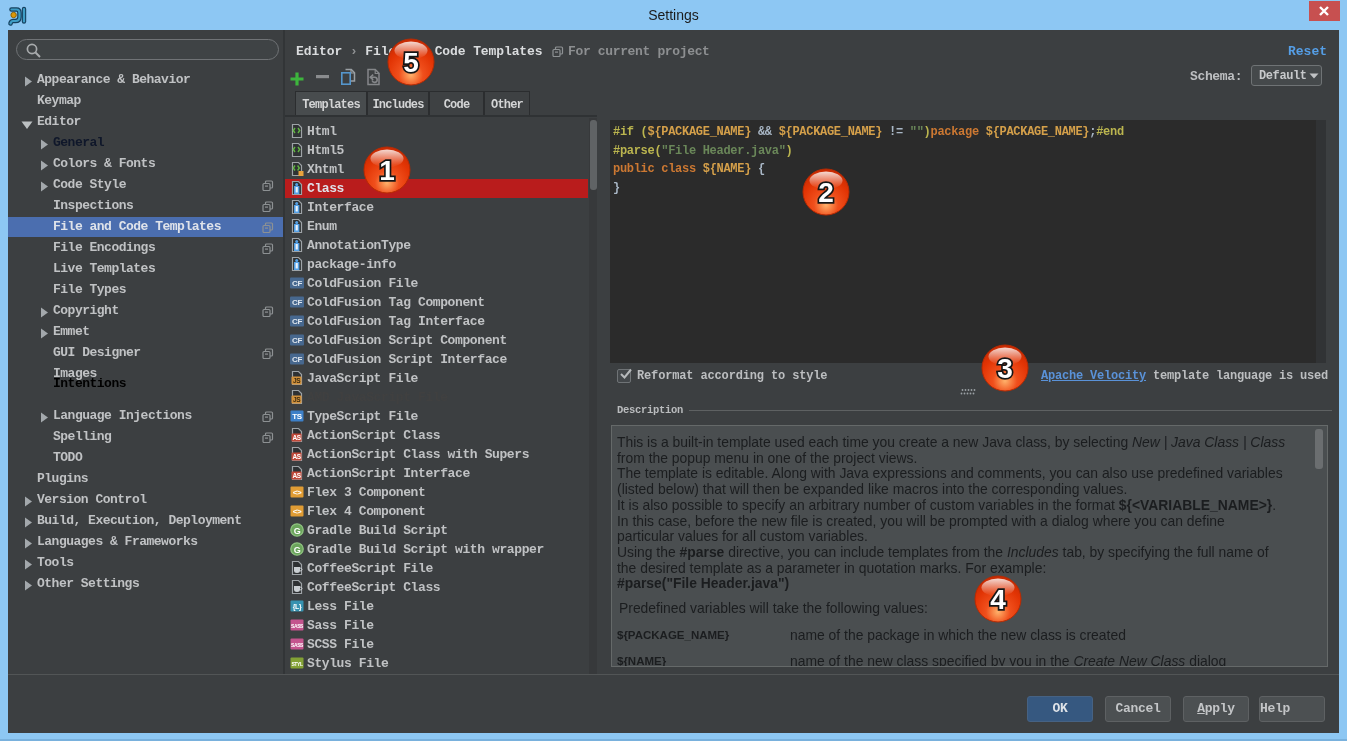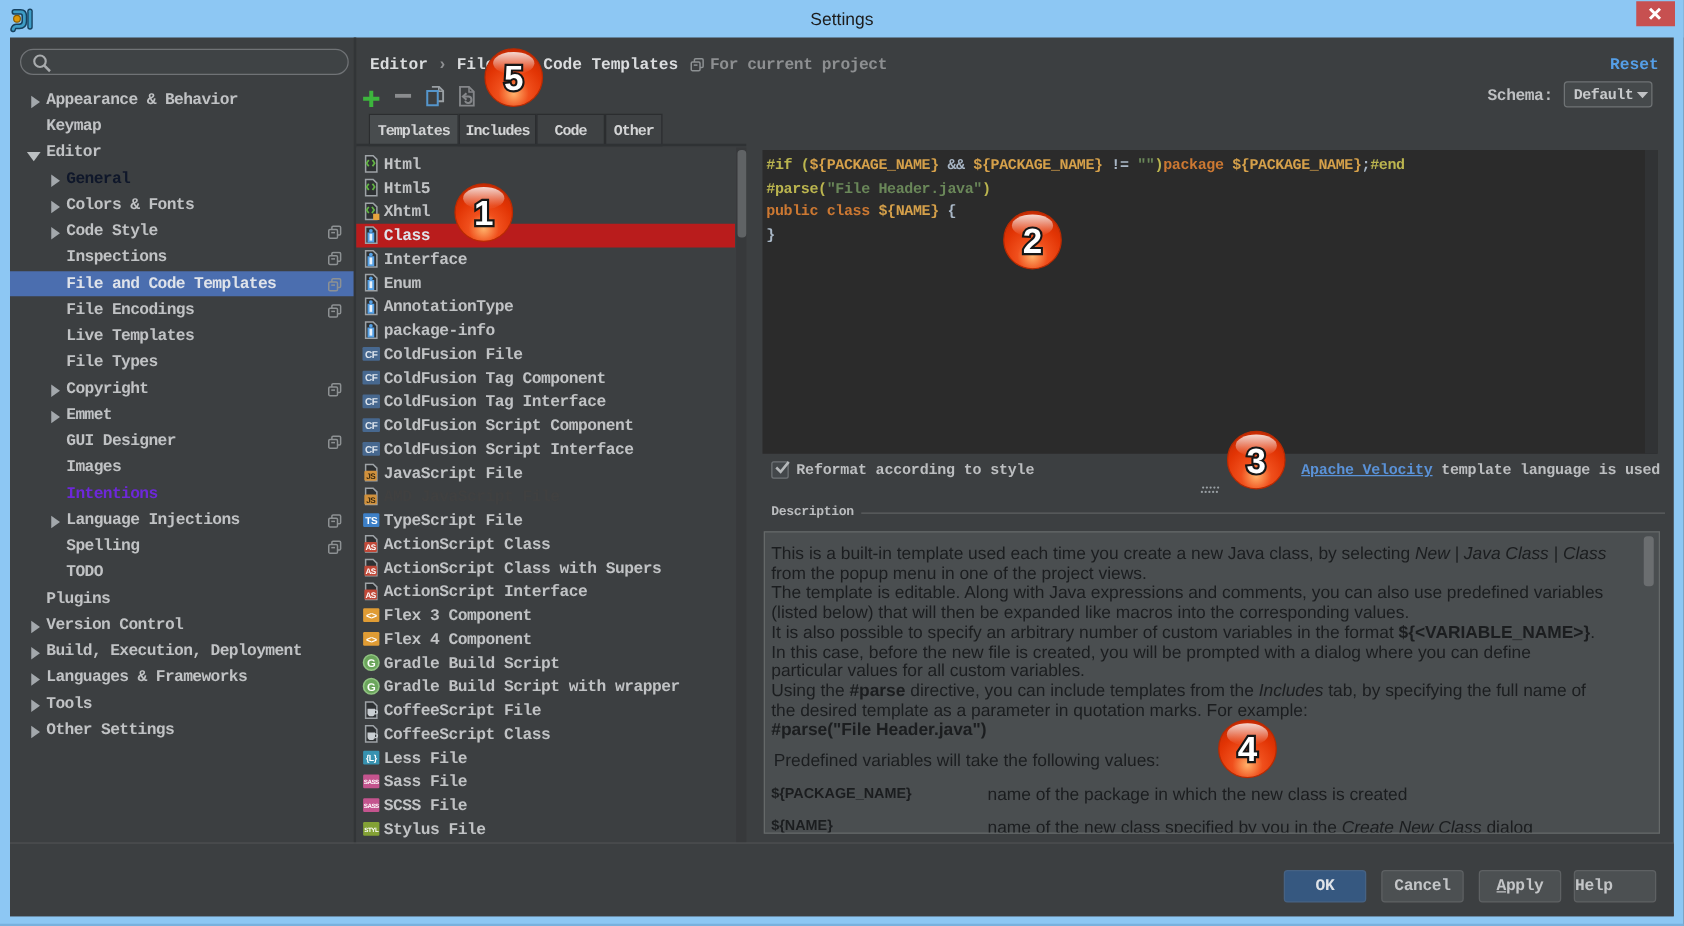--- a/index.html
+++ b/index.html
@@ -90,21 +90,21 @@
       </svg></span></div>
 <div class="trow" style="top:322px;color:#c0c2c4"><span class="abs" style="left:31px;top:4px"><svg width="10" height="11" viewBox="0 0 10 11">
         <path d="M2 0.5 L9 5.5 L2 10.5 z" fill="#a3a8ac"></path>
       </svg></span><span class="abs" style="left:45px">Emmet</span></div>
 <div class="trow" style="top:343px;color:#c0c2c4"><span class="abs" style="left:45px">GUI Designer</span><span class="sh"><svg width="12" height="12" viewBox="0 0 12 12">
         <rect x="3.5" y="1" width="7" height="7" rx="1" fill="none" stroke="#8d9193" stroke-width="1.2"></rect>
         <rect x="1" y="3.5" width="7" height="7" rx="1" fill="#3c3f41" stroke="#8d9193" stroke-width="1.2"></rect>
         <rect x="3" y="5.5" width="3" height="1.2" fill="#8d9193"></rect>
       </svg></span></div>
 <div class="trow" style="top:364px;color:#c0c2c4"><span class="abs" style="left:45px">Images</span></div>
-<div class="trow" style="top:385px;color:#6d28d9"><span class="abs" style="left:45px">Intentions</span></div>
+<div class="trow" style="top:374px;color:#000000"><span class="abs" style="left:45px">Intentions</span></div>
 <div class="trow" style="top:406px;color:#c0c2c4"><span class="abs" style="left:31px;top:4px"><svg width="10" height="11" viewBox="0 0 10 11">
         <path d="M2 0.5 L9 5.5 L2 10.5 z" fill="#a3a8ac"></path>
       </svg></span><span class="abs" style="left:45px">Language Injections</span><span class="sh"><svg width="12" height="12" viewBox="0 0 12 12">
         <rect x="3.5" y="1" width="7" height="7" rx="1" fill="none" stroke="#8d9193" stroke-width="1.2"></rect>
         <rect x="1" y="3.5" width="7" height="7" rx="1" fill="#3c3f41" stroke="#8d9193" stroke-width="1.2"></rect>
         <rect x="3" y="5.5" width="3" height="1.2" fill="#8d9193"></rect>
       </svg></span></div>
 <div class="trow" style="top:427px;color:#c0c2c4"><span class="abs" style="left:45px">Spelling</span><span class="sh"><svg width="12" height="12" viewBox="0 0 12 12">
         <rect x="3.5" y="1" width="7" height="7" rx="1" fill="none" stroke="#8d9193" stroke-width="1.2"></rect>
         <rect x="1" y="3.5" width="7" height="7" rx="1" fill="#3c3f41" stroke="#8d9193" stroke-width="1.2"></rect>

